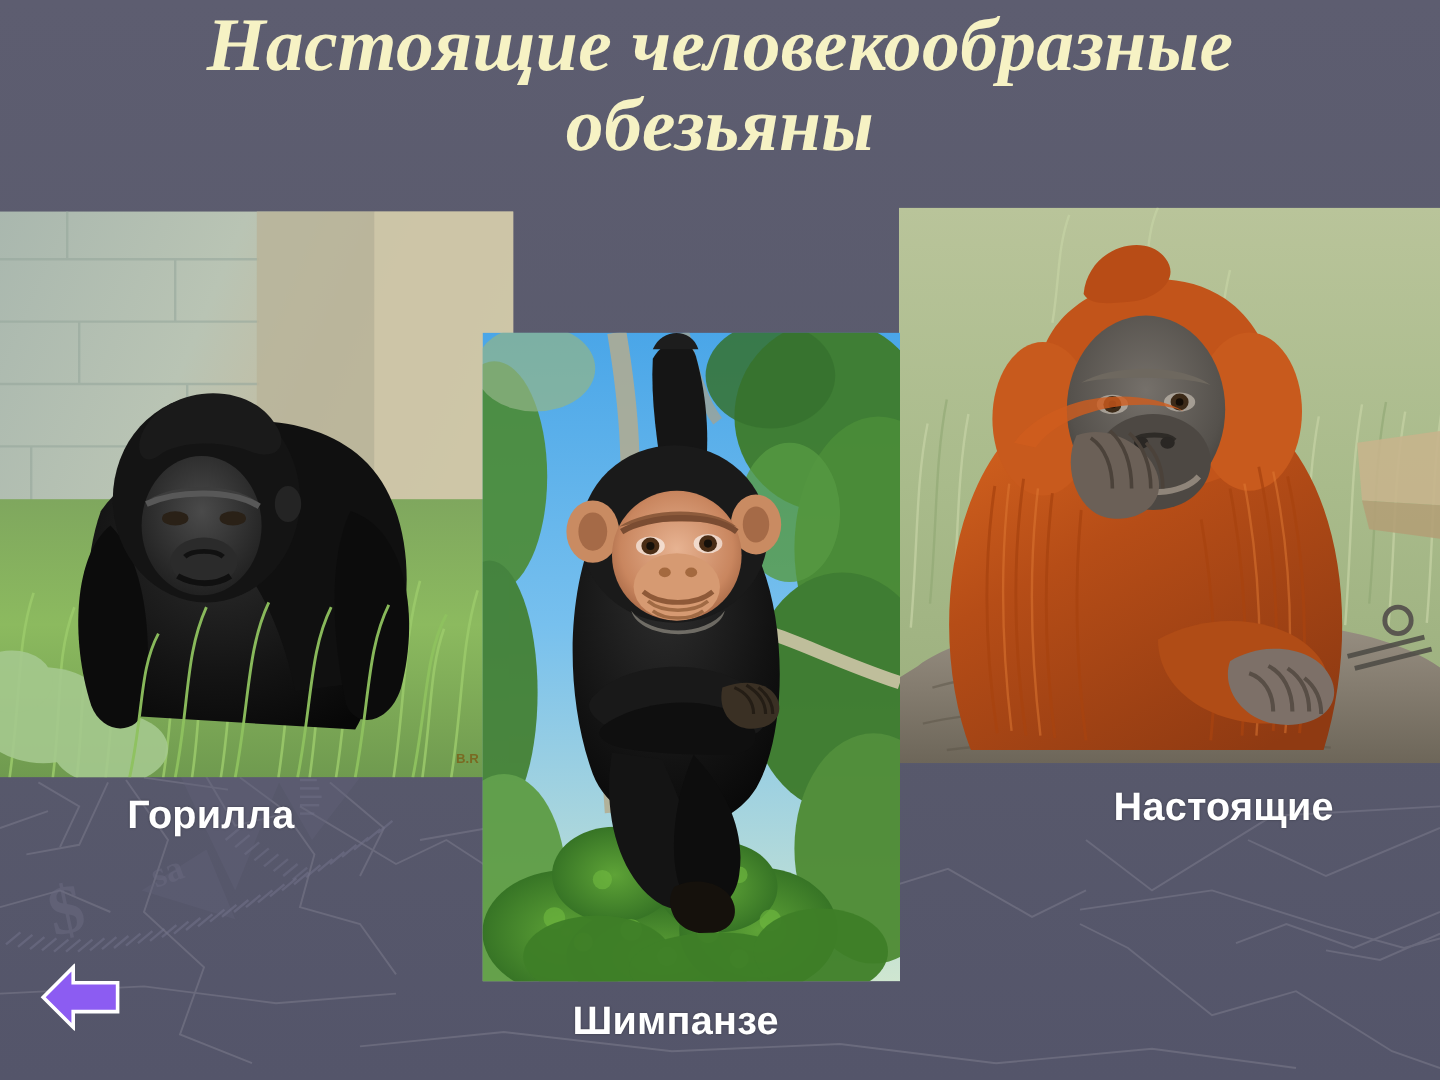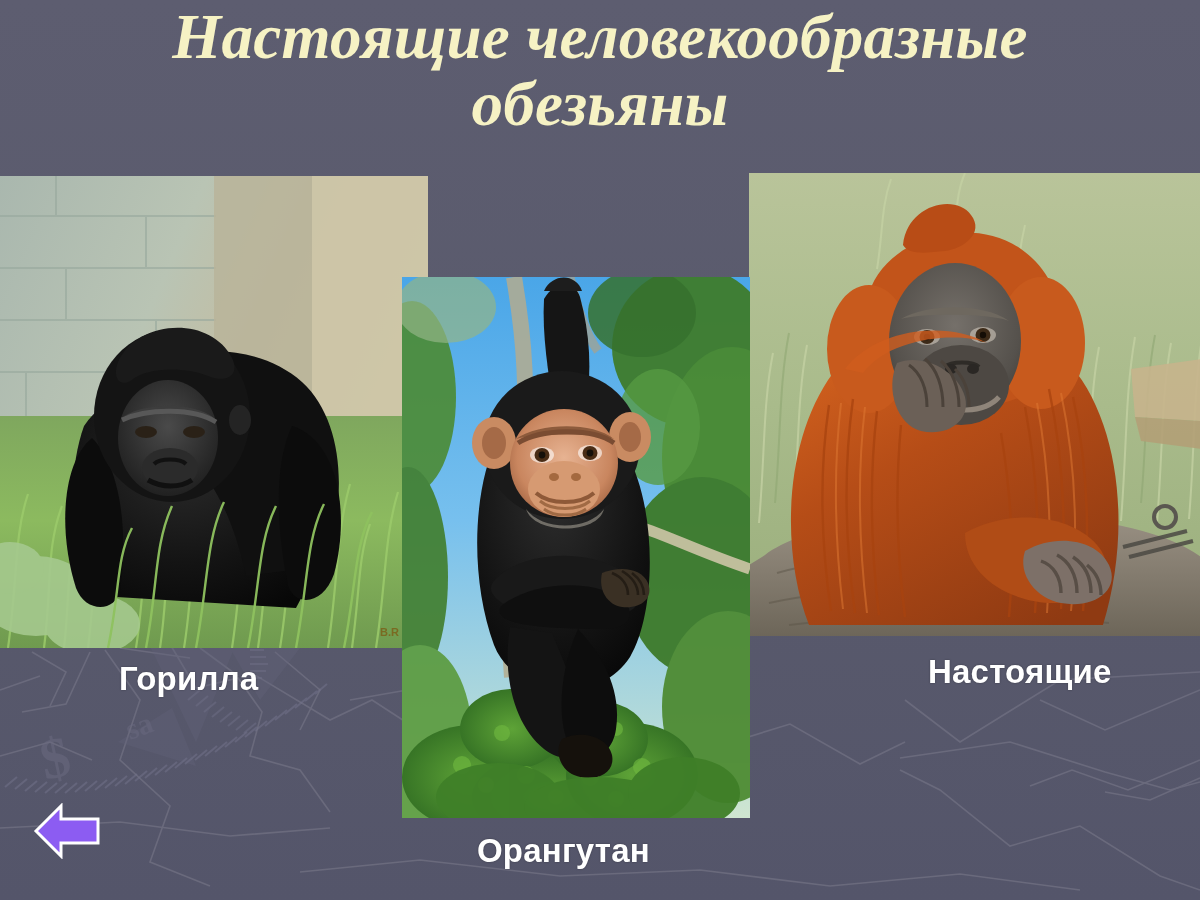--- a/index.html
+++ b/index.html
@@ -60,21 +60,21 @@
     position: absolute;
     color: #ffffff;
     font-family: "Liberation Sans", sans-serif;
     font-weight: bold;
     font-size: 33px;
     letter-spacing: 0.2px;
     text-shadow: 0 0 2px rgba(0,0,0,0.35);
     white-space: nowrap;
     z-index: 6;
   }
-  #caption-gorilla   { left: 119px; top: 660px; text-align: right; }
+  #caption-gorilla   { left: 106px; top: 660px; text-align: right; }
   #caption-chimp     { left: 477px; top: 832px; }
   #caption-orangutan { left: 928px; top: 653px; }
 
   
   #back-arrow {
     position: absolute;
     left: 33px;
     top: 803px;
     width: 68px;
     height: 56px;
@@ -555,21 +555,21 @@
         <path d="M308,382 C320,388 328,402 328,420"></path>
         <path d="M324,384 C336,392 342,404 342,420"></path>
         <path d="M338,392 C348,400 352,410 352,422"></path>
       </g>
 
       <path d="M96,196 C128,154 200,148 238,170 C210,158 140,164 114,200 Z" fill="#cf5d1e" opacity="0.8"></path>
     </svg>
   </div>
 
   <div class="caption" id="caption-gorilla">Горилла</div>
-  <div class="caption" id="caption-chimp">Орангутан</div>
+  <div class="caption" id="caption-chimp">Шимпанзе</div>
   <div class="caption" id="caption-orangutan">Настоящие</div>
 
   <div id="back-arrow">
     <svg viewBox="0 0 68 56" width="68" height="56">
       <path d="M3,28 L28,3 L28,16 L65,16 L65,40 L28,40 L28,53 Z" fill="#8c5cf2" stroke="#ffffff" stroke-width="3" stroke-linejoin="miter"></path>
     </svg>
   </div>
 
 </div>
 

